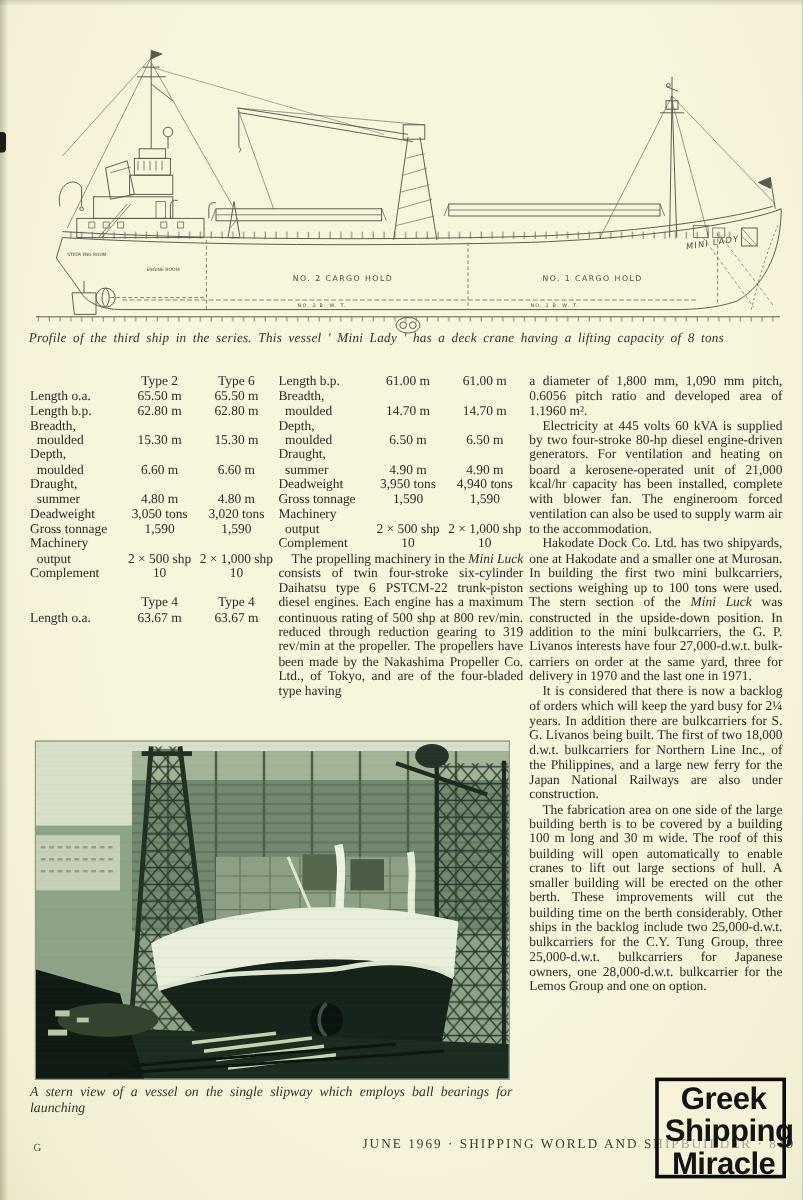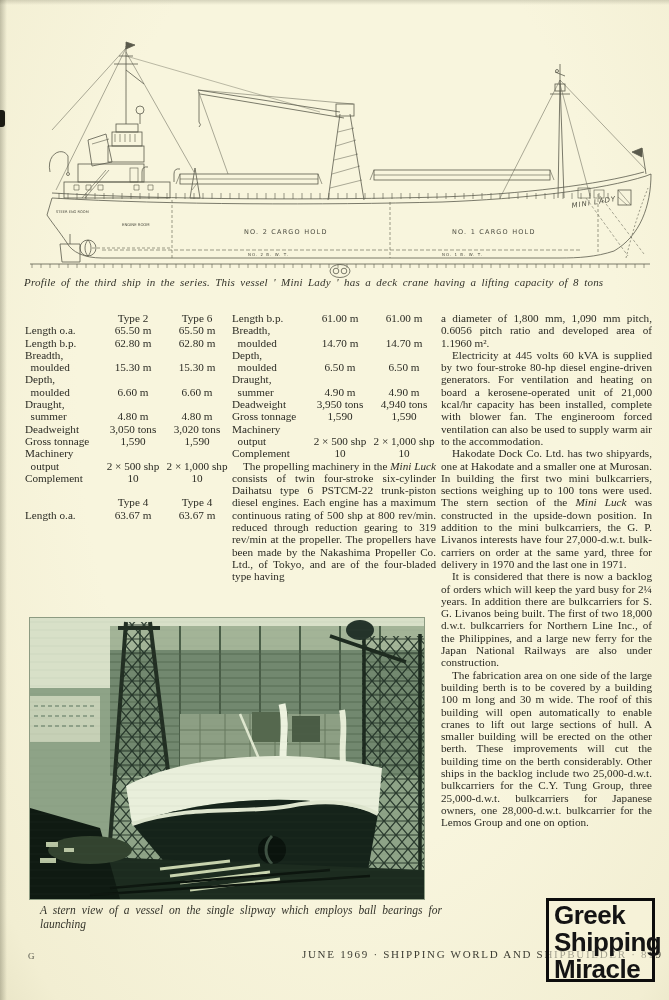--- a/index.html
+++ b/index.html
@@ -12,42 +12,42 @@
         background:linear-gradient(180deg, rgba(60,60,40,.18), rgba(60,60,40,0));}
   .notch{position:absolute;left:0;top:110px;width:5px;height:17px;background:#1c1c14;border-radius:0 3px 3px 0;}
 
   .drawing{position:absolute;left:22px;top:12px;width:632px;height:268px;}
   svg text{font-family:"DejaVu Sans","Liberation Sans",sans-serif;fill:#4c4c40;}
 
   .caption{font-style:italic;color:#33332a;}
   .cap-top{position:absolute;left:24px;top:276px;width:632px;font-size:11px;
            white-space:nowrap;word-spacing:2.4px;letter-spacing:.2px;}
   .cap-photo{position:absolute;left:25px;top:904px;width:402px;font-size:11.5px;
-           line-height:13.5px;text-align:justify;word-spacing:1.5px;margin-left:15px;}
+           line-height:13.5px;text-align:justify;word-spacing:1.5px;}
 
   .col{position:absolute;top:312px;font-size:11.2px;line-height:12.3px;text-align:justify;}
   .col p{margin:0;}
   .col p.indent{text-indent:11px;}
   #col1{left:25px;width:204px;}
   #col2{left:232px;width:204px;}
   #col3{left:441px;width:211px;}
 
   .spec-row{display:flex;white-space:pre;}
   .spec-row .l{flex:1 1 auto;min-width:0;overflow:visible;}
   .spec-row .v{flex:0 0 64px;text-align:center;white-space:pre;}
 
   .footer-sig{position:absolute;left:28px;top:951px;font-size:9px;color:#55554a;}
   .footer-line{position:absolute;left:302px;top:948px;width:352px;font-size:11px;
                letter-spacing:1.7px;color:#3c3c33;white-space:nowrap;}
 
   .watermark{position:absolute;left:546px;top:898px;width:109px;height:84px;z-index:6;
              border:3px solid #0c0c0c;background:rgba(247,244,219,.55);
              font-family:"Liberation Sans","DejaVu Sans",sans-serif;font-weight:700;
              font-size:26px;line-height:27px;letter-spacing:-.5px;color:#141414;
-             padding:1px 0 0 5px;box-sizing:border-box;white-space:nowrap;overflow:visible;}
+             padding:1px 0 0 5px;box-sizing:border-box;white-space:nowrap;overflow:visible;text-align:center;}
   .photo-wrap{position:absolute;left:30px;top:618px;width:394px;height:281px;box-shadow:0 0 0 1px #8d9b82;}
 </style>
 </head>
 <body>
 
 <div class="page">
   <div class="edge-left"></div>
   <div class="edge-top"></div>
   <div class="notch"></div>
 

